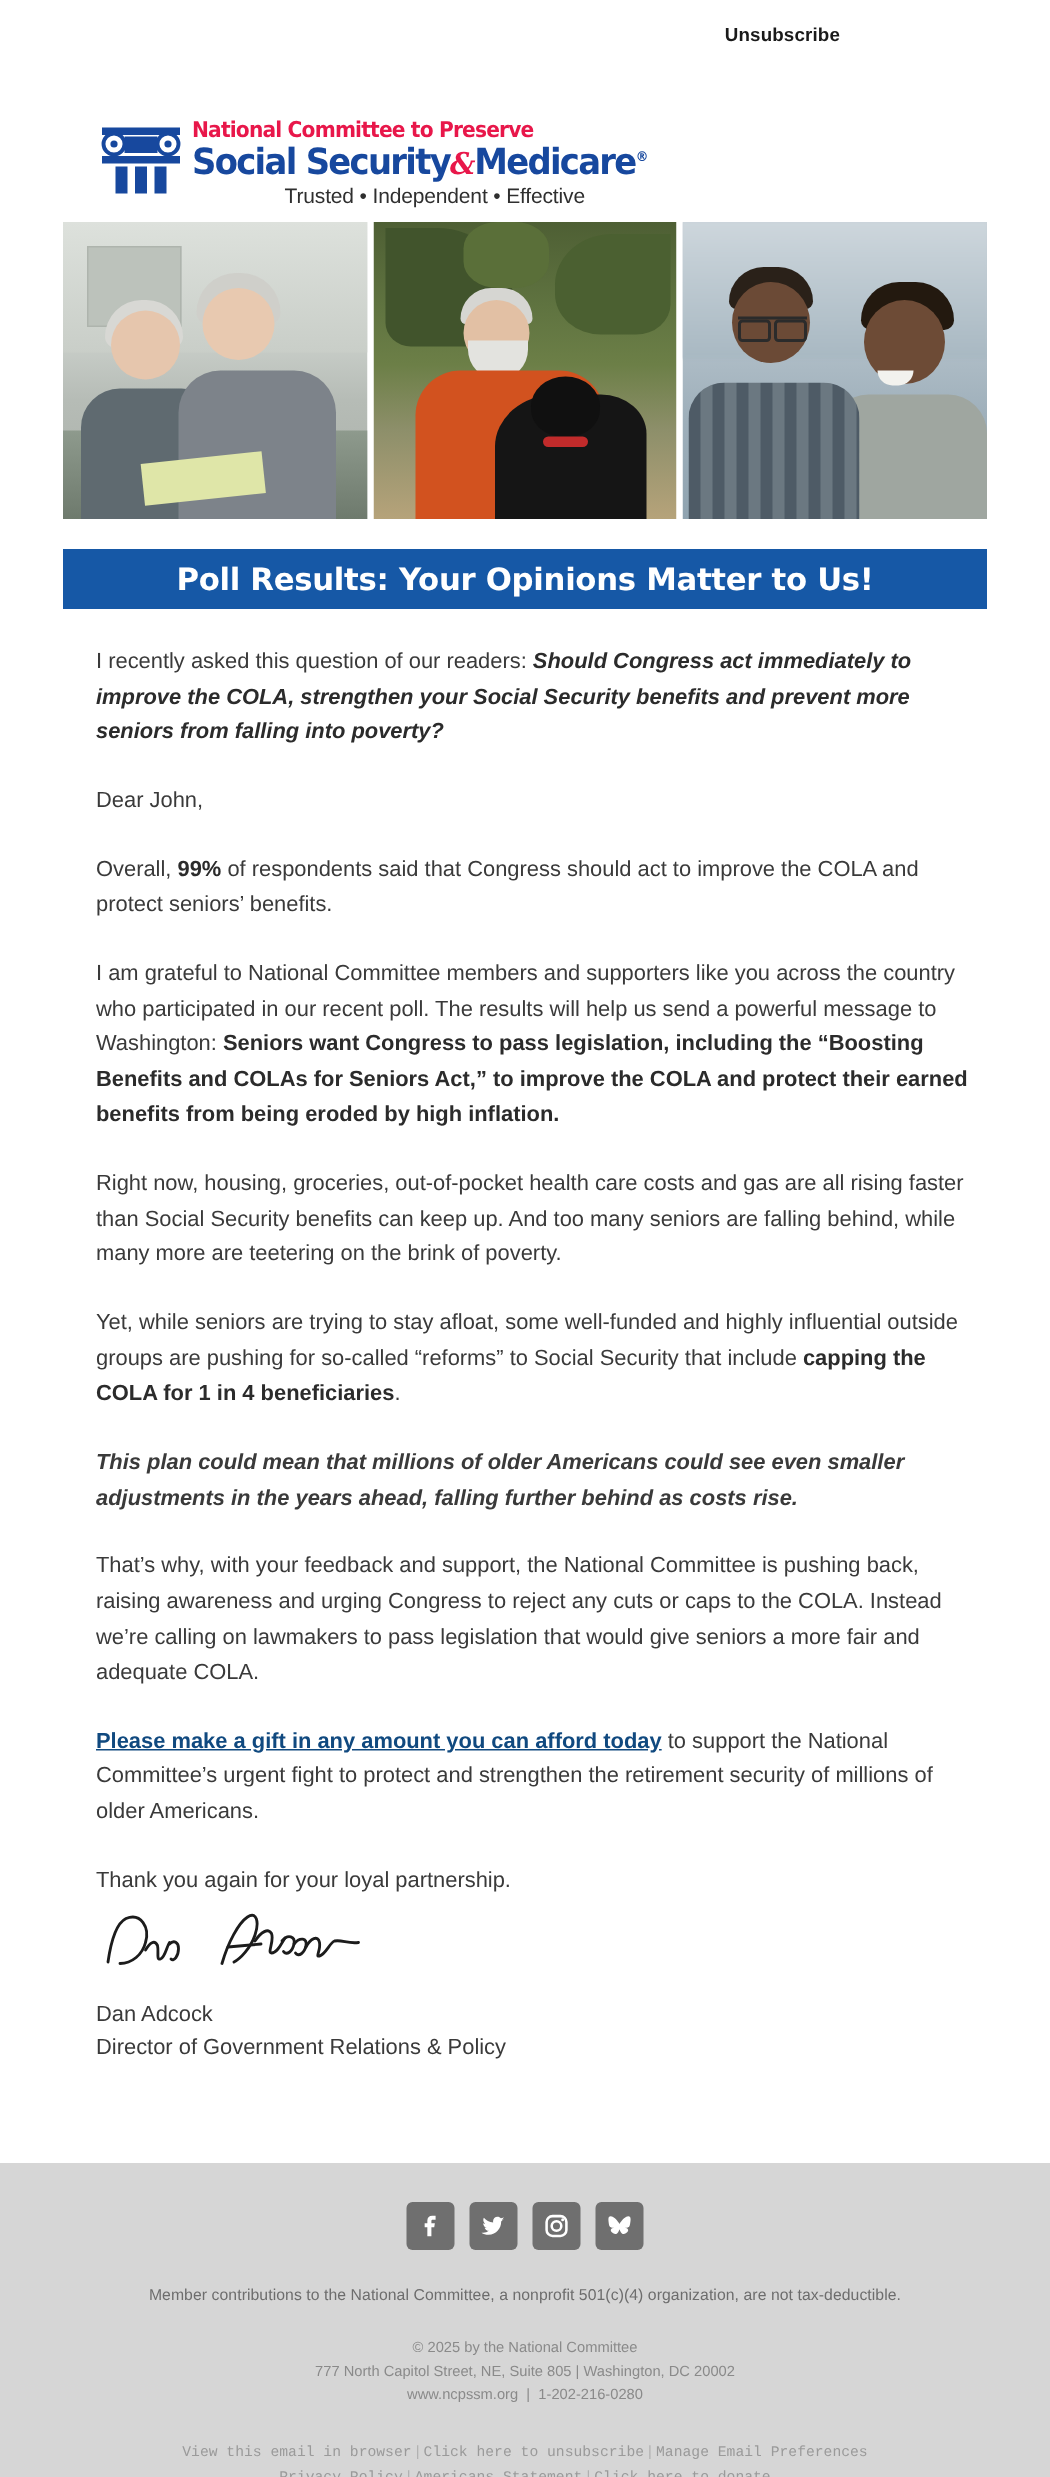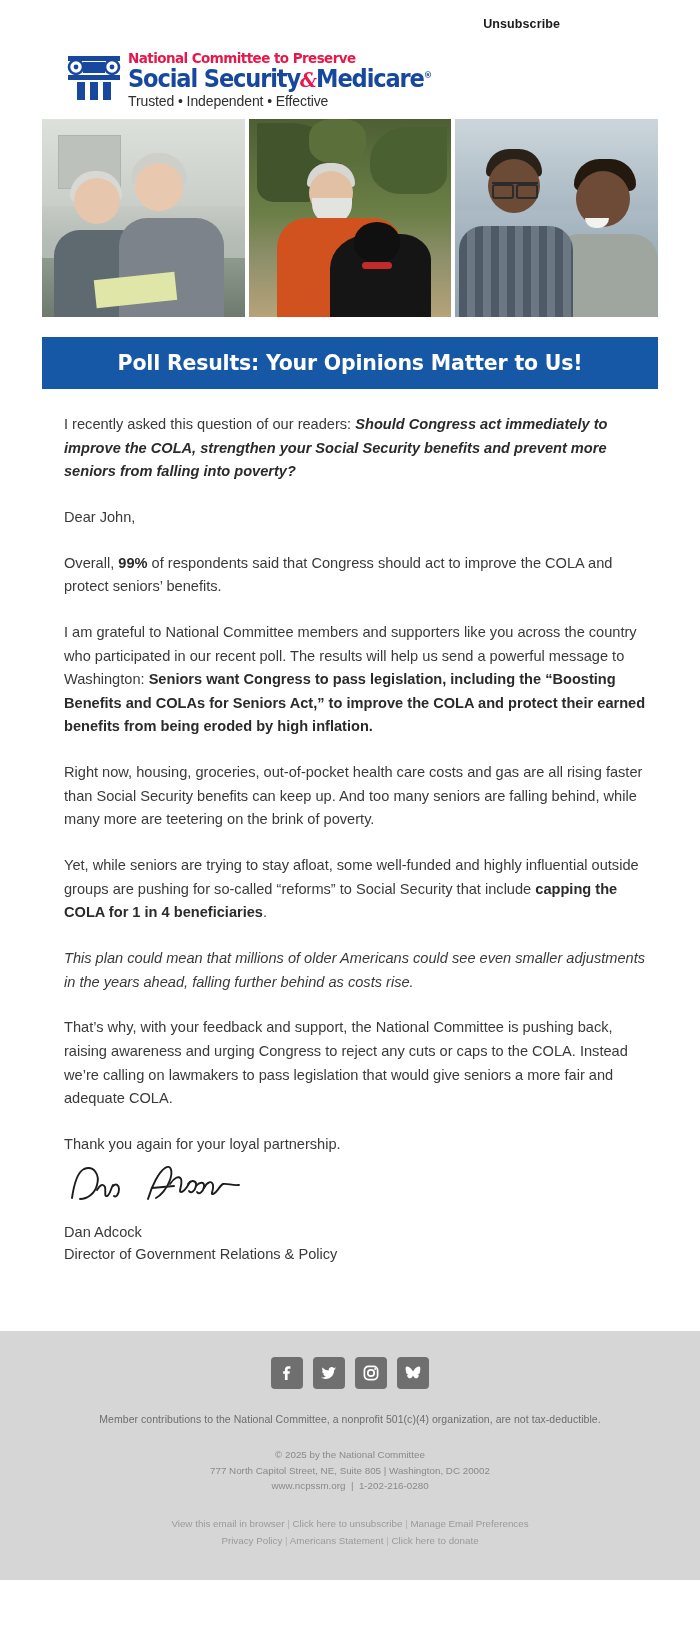--- a/index.html
+++ b/index.html
@@ -23,21 +23,21 @@
     font-size: 12.5px;
     font-weight: bold;
     color: #1a1a1a;
     text-decoration: none;
     letter-spacing: .1px;
     margin-left: 16px;
   }
 
   
   .logo-wrap { padding: 6px 0 10px 66px; }
-  .logo { display: flex; align-items: flex-start; }
+  .logo { display: flex; align-items: flex-start; margin-top: 29px; }
   .logo-mark { width: 56px; height: 52px; margin-right: 6px; flex: 0 0 56px; }
   .logo-text { padding-top: 1px; }
   .logo-l1 {
     font-family: "DejaVu Sans", sans-serif;
     font-weight: bold;
     font-size: 14.5px;
     letter-spacing: -0.6px;
     color: #e8174a;
     line-height: 1;
     transform: scaleX(.93);
@@ -65,20 +65,21 @@
   }
   .logo-l2 .reg { font-size: 9px; vertical-align: super; letter-spacing: 0; }
   .logo-l3 {
     font-family: "Liberation Sans", sans-serif;
     font-size: 14px;
     color: #2f2f2f;
     line-height: 1.1;
     margin-top: 2px;
     letter-spacing: -0.1px;
     white-space: nowrap;
+    text-align: center;
   }
 
   
   .hero { display: flex; gap: 4px; padding: 0 42px; }
   .photo {
     flex: 1 1 0;
     height: 198px;
     position: relative;
     overflow: hidden;
   }
@@ -126,21 +127,21 @@
      border-radius:24px 24px 0 0;}
   .p3 .headW{position:absolute;right:14%;top:26%;width:54px;height:56px;border-radius:50%;background:#6d4b36;}
   .p3 .hairW{position:absolute;right:11%;top:20%;width:62px;height:32px;border-radius:31px 31px 8px 8px;background:#23190f;}
   .p3 .smile{position:absolute;right:24%;top:50%;width:24px;height:10px;border-radius:0 0 14px 14px;background:#f2f2ee;}
   .p3 .bodyW{position:absolute;right:0;top:58%;width:52%;height:44%;border-radius:26px 26px 0 0;background:#9fa6a0;}
 
   
   .banner {
     margin: 20px 42px 0 42px;
     background: #1658a6;
-    height: 52px;
+    height: 40px;
     display: flex;
     align-items: center;
     justify-content: center;
   }
   .banner h1 {
     margin: 0;
     font-family: "DejaVu Sans", sans-serif;
     font-size: 20.5px;
     font-weight: bold;
     color: #ffffff;
@@ -150,21 +151,21 @@
   
   .body-copy { padding: 24px 46px 0 64px; }
   .body-copy p {
     margin: 0 0 22px 0;
     font-size: 14.6px;
     line-height: 1.62;
     color: #3a3a3a;
   }
   .body-copy p:last-child { margin-bottom: 0; }
   .body-copy b, .body-copy strong { color: #2b2b2b; font-weight: bold; }
-  .body-copy i, .body-copy em { font-style: italic; }
+  .body-copy i, .body-copy em { font-style: italic; font-weight: bold; }
   .bi { font-weight: bold; font-style: italic; color:#2b2b2b; }
   .donate-link {
     color: #10497f;
     font-weight: bold;
     text-decoration: underline;
   }
 
   
   .sig-wrap { padding: 2px 0 6px 64px; }
   .sig { display:block; }
@@ -188,21 +189,21 @@
   .sico svg { display:block; }
   .disclaimer {
     font-size: 10.5px;
     color: #6d6d6d;
     margin-bottom: 22px;
     letter-spacing: .05px;
   }
   .addr { font-size: 9.8px; color: #8a8a8a; line-height: 1.62; margin-bottom: 22px; }
   .addr a { color: #8a8a8a; text-decoration: none; }
   .links { font-size: 9.8px; color: #9a9a9a; line-height: 1.72; }
-  .links a { color: #9a9a9a; text-decoration: none; }
+  .links a { color: #9a9a9a; text-decoration: none; font-family: Liberation Mono, monospace; }
   .links .sep { color: #b0b0b0; }
 </style>
 </head>
 <body>
 
 <div class="email">
 
   <div class="preheader">
     <a href="#">Unsubscribe</a>
   </div>
@@ -298,20 +299,23 @@
     <p>
       <span>Yet, while seniors are trying to stay afloat, some well-funded and highly influential outside groups are pushing for so-called “reforms” to Social Security that include </span><b>capping the COLA for 1 in 4 beneficiaries</b><span>.</span>
     </p>
 
     <p>
       <i>This plan could mean that millions of older Americans could see even smaller adjustments in the years ahead, falling further behind as costs rise.</i>
     </p>
 
     <p>That’s why, with your feedback and support, the National Committee is pushing back, raising awareness and urging Congress to reject any cuts or caps to the COLA. Instead we’re calling on lawmakers to pass legislation that would give seniors a more fair and adequate COLA.</p>
 
+    <p>
+      <a class="donate-link" href="#">Please make a gift in any amount you can afford today</a><span> to support the National Committee’s urgent fight to protect and strengthen the retirement security of millions of older Americans.</span>
+    </p>
 
     <p>Thank you again for your loyal partnership.</p>
   </div>
 
   <div class="sig-wrap">
     <span class="sig">
       <svg width="200" height="48" viewBox="0 0 200 48">
         <g fill="none" stroke="#1c1c1c" stroke-width="1.9" stroke-linecap="round" stroke-linejoin="round">
           <path d="M8 40 C10 26 14 14 20 11 C30 7 36 17 33 27 C31 35 24 41 16 41"></path>
           <path d="M33 32 C36 27 39 25 41 29 C42 33 40 39 43 38 C46 37 47 30 49 27"></path>

